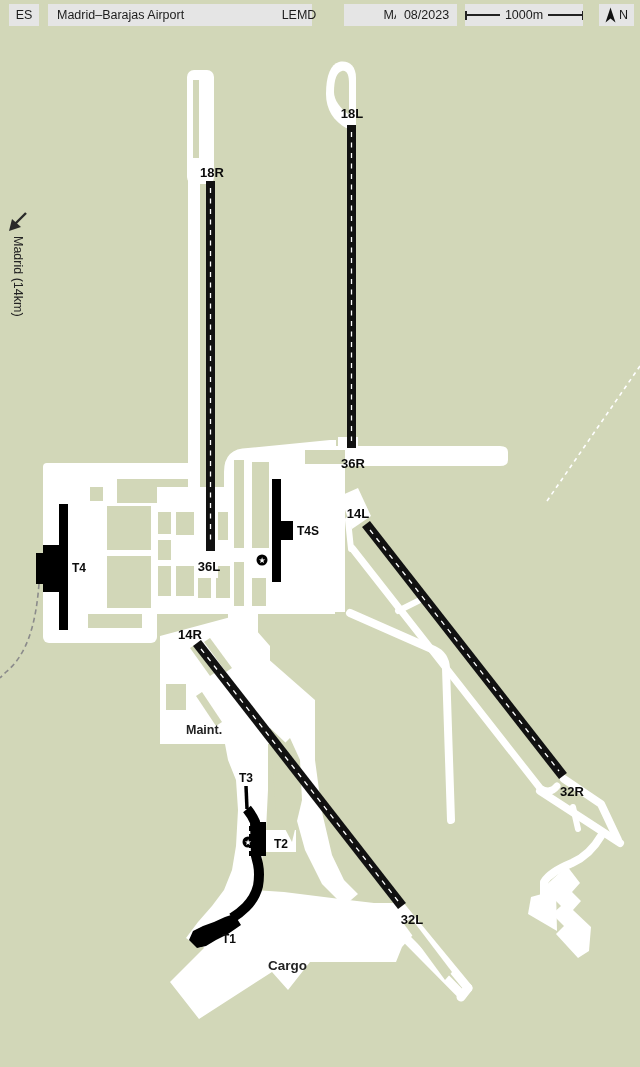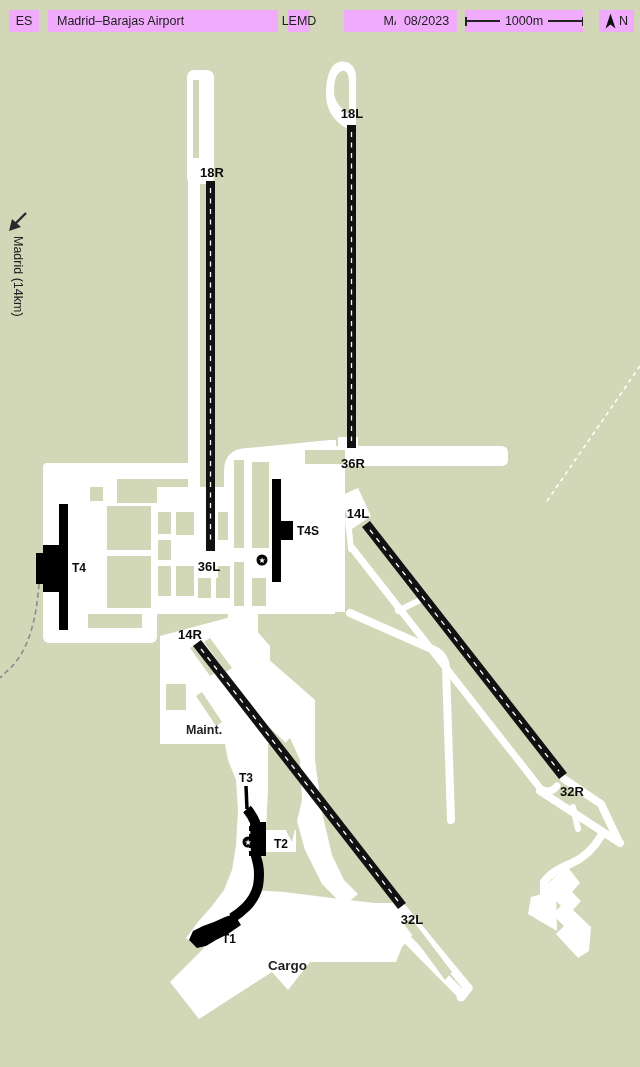--- a/index.html
+++ b/index.html
@@ -1,23 +1,23 @@
 <!DOCTYPE html>
 <html><head>
 <meta charset="utf-8">
 <style>
   html,body{margin:0;padding:0;background:#d2d7b8;}
   #stage{position:relative;width:640px;height:1067px;background:#d2d7b8;overflow:hidden;
          font-family:"Liberation Sans",sans-serif;}
-  .box{position:absolute;top:10px;height:22px;background:#f0abfc;color:#1c1c1c;
+  .box{position:absolute;top:4px;height:22px;background:#e5e5e5;color:#1c1c1c;
        display:flex;align-items:center;justify-content:center;
        font-size:12.5px;line-height:1;white-space:nowrap;}
   .box.left{justify-content:flex-start;padding-left:9px;box-sizing:border-box;}
   #b-es{left:9px;width:30px;}
-  #b-title{left:48px;width:230px;}
+  #b-title{left:48px;width:264px;}
   #b-icao{left:288px;width:22px;}
   #b-iata{left:344px;width:43px;padding-left:32px;}
   #b-date{left:396px;width:61px;}
   #b-scale{left:465px;width:118px;}
   #b-north{left:599px;width:35px;gap:3px;}
   .tick{width:1.5px;height:9px;background:#222;}
   .bar{height:1.5px;background:#222;flex:1;}
   #b-scale .lbl{margin:8px 5px;font-size:12.5px;color:#1c1c1c;}
   #mapsvg{position:absolute;left:0;top:0;}
   text{font-family:"Liberation Sans",sans-serif;}

